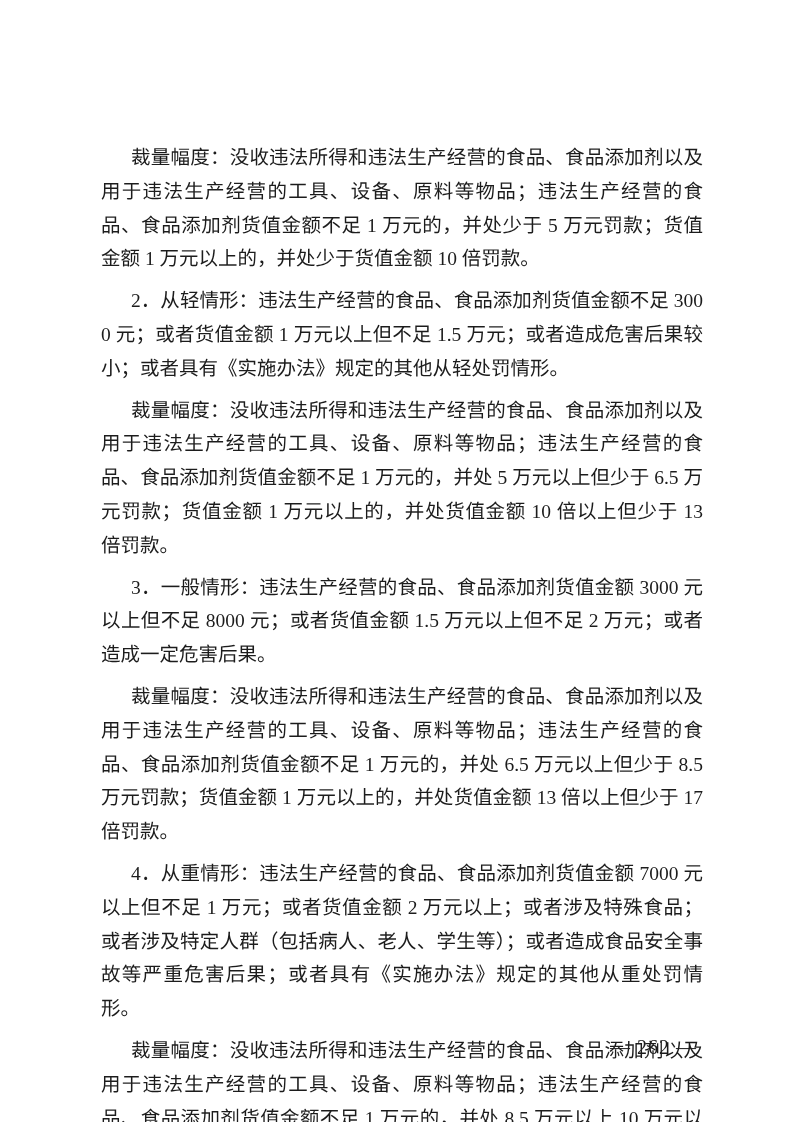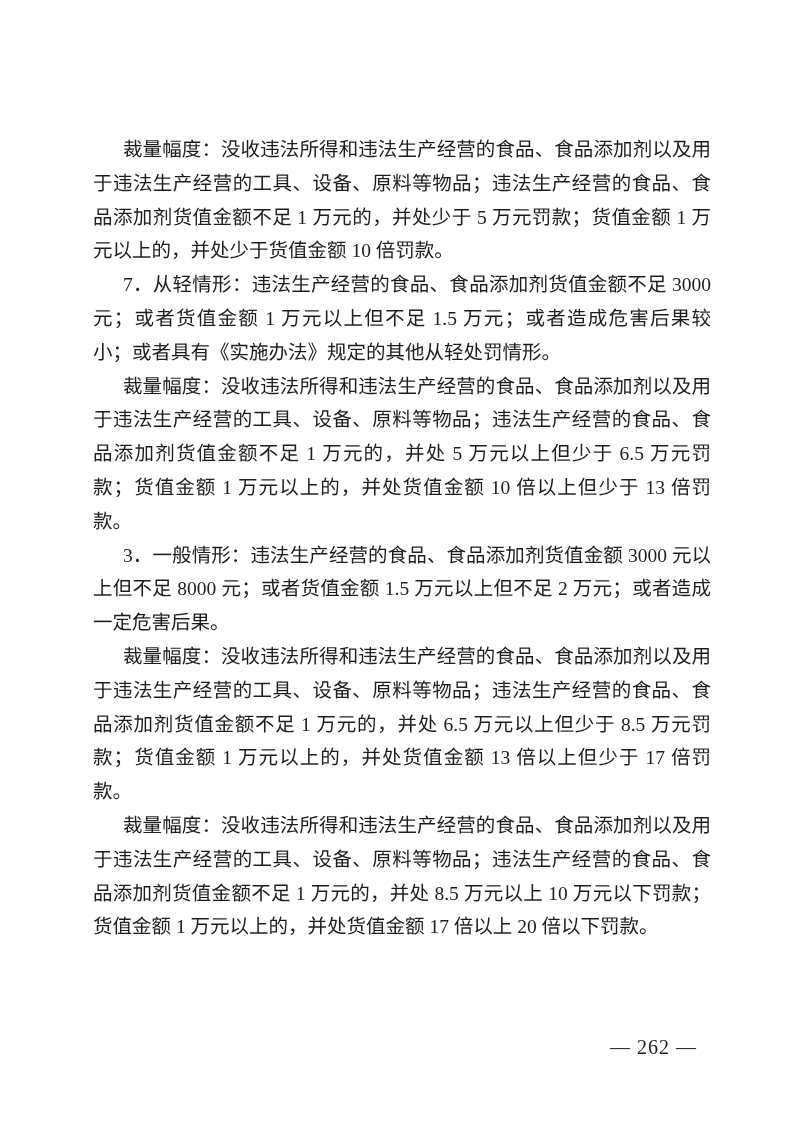--- a/index.html
+++ b/index.html
@@ -20,41 +20,42 @@
     position: absolute;
     left: 93px;
     top: 133px;
     width: 618px;
     font-size: 19.5px;
     line-height: 33.8px;
     text-align: justify;
     text-justify: inter-character;
   }
   .content p {
-    margin: 0;
+    margin: 8px;
     padding: 0;
     text-indent: 30px;
     word-break: break-all;
   }
   .page-number {
     position: absolute;
     top: 1035px;
     right: 96px;
     font-size: 20px;
     line-height: 24px;
     letter-spacing: 1px;
     white-space: nowrap;
   }
 </style>
 </head>
 <body>
 
 <div class="page">
   <div class="content">
     <p>裁量幅度：没收违法所得和违法生产经营的食品、食品添加剂以及用于违法生产经营的工具、设备、原料等物品；违法生产经营的食品、食品添加剂货值金额不足 1 万元的，并处少于 5 万元罚款；货值金额 1 万元以上的，并处少于货值金额 10 倍罚款。</p>
-    <p>7．从轻情形：违法生产经营的食品、食品添加剂货值金额不足 3000 元；或者货值金额 1 万元以上但不足 1.5 万元；或者造成危害后果较小；或者具有《实施办法》规定的其他从轻处罚情形。</p>
+    <p>2．从轻情形：违法生产经营的食品、食品添加剂货值金额不足 3000 元；或者货值金额 1 万元以上但不足 1.5 万元；或者造成危害后果较小；或者具有《实施办法》规定的其他从轻处罚情形。</p>
     <p>裁量幅度：没收违法所得和违法生产经营的食品、食品添加剂以及用于违法生产经营的工具、设备、原料等物品；违法生产经营的食品、食品添加剂货值金额不足 1 万元的，并处 5 万元以上但少于 6.5 万元罚款；货值金额 1 万元以上的，并处货值金额 10 倍以上但少于 13 倍罚款。</p>
     <p>3．一般情形：违法生产经营的食品、食品添加剂货值金额 3000 元以上但不足 8000 元；或者货值金额 1.5 万元以上但不足 2 万元；或者造成一定危害后果。</p>
     <p>裁量幅度：没收违法所得和违法生产经营的食品、食品添加剂以及用于违法生产经营的工具、设备、原料等物品；违法生产经营的食品、食品添加剂货值金额不足 1 万元的，并处 6.5 万元以上但少于 8.5 万元罚款；货值金额 1 万元以上的，并处货值金额 13 倍以上但少于 17 倍罚款。</p>
+    <p>4．从重情形：违法生产经营的食品、食品添加剂货值金额 7000 元以上但不足 1 万元；或者货值金额 2 万元以上；或者涉及特殊食品；或者涉及特定人群（包括病人、老人、学生等）；或者造成食品安全事故等严重危害后果；或者具有《实施办法》规定的其他从重处罚情形。</p>
     <p>裁量幅度：没收违法所得和违法生产经营的食品、食品添加剂以及用于违法生产经营的工具、设备、原料等物品；违法生产经营的食品、食品添加剂货值金额不足 1 万元的，并处 8.5 万元以上 10 万元以下罚款；货值金额 1 万元以上的，并处货值金额 17 倍以上 20 倍以下罚款。</p>
   </div>
   <div class="page-number">— 262 —</div>
 </div>
 
 </body></html>

